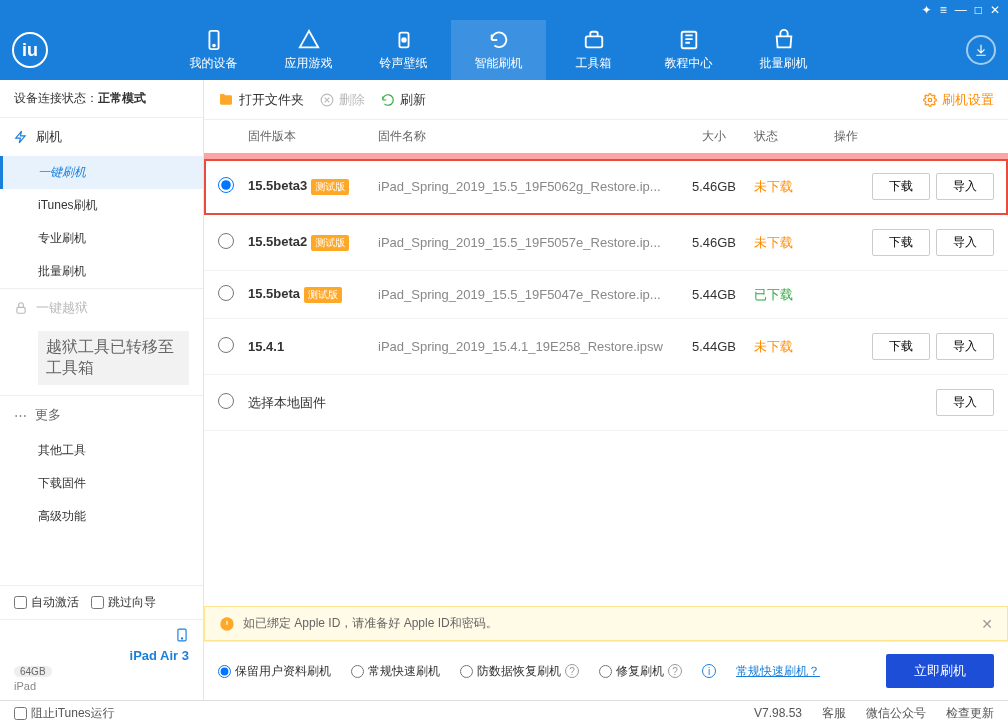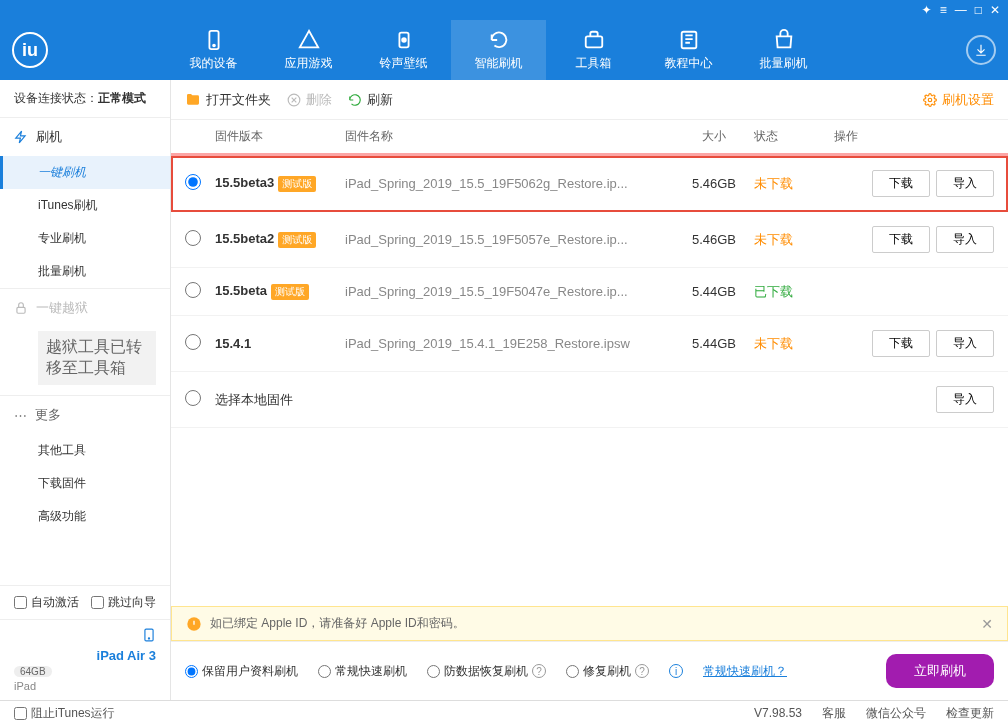--- a/index.html
+++ b/index.html
@@ -18,21 +18,21 @@
 .logo-text .sub { font-size: 10px; }
 .nav { display: flex; flex: 1; height: 100%; }
 .nav-item { width: 95px; display: flex; flex-direction: column; align-items: center; justify-content: center; color: #fff; gap: 4px; cursor: pointer; }
 .nav-item.active { background: rgba(255,255,255,0.15); }
 .nav-item svg, .nav-item .nav-icon { width: 22px; height: 22px; }
 .nav-item span { font-size: 12px; }
 .dl-circle { width: 30px; height: 30px; border: 2px solid rgba(255,255,255,0.6); border-radius: 50%; display: flex; align-items: center; justify-content: center; color: #fff; cursor: pointer; }
 
 
 .main { display: flex; height: 620px; }
-.sidebar { width: 171px; border-right: 1px solid #e5e5e5; display: flex; flex-direction: column; }
+.sidebar { width: 204px; border-right: 1px solid #e5e5e5; display: flex; flex-direction: column; }
 .content { flex: 1; display: flex; flex-direction: column; }
 
 
 .device-status { padding: 10px 14px; font-size: 12px; border-bottom: 1px solid #eee; }
 .sb-section { border-bottom: 1px solid #eee; }
 .sb-head { display: flex; align-items: center; gap: 8px; padding: 10px 14px; cursor: pointer; }
 .sb-head .ico { width: 14px; height: 14px; display: inline-flex; align-items: center; justify-content: center; }
 .sb-list .sb-item { padding: 8px 14px 8px 38px; cursor: pointer; font-size: 12px; }
 .sb-list .sb-item.active { background: #e8f2fc; color: #1a7fdb; border-left: 3px solid #1a7fdb; padding-left: 35px; font-style: italic; }
 .sb-note { margin: 4px 14px 10px 38px; background: #f2f2f2; padding: 6px 8px; font-size: 16px; color: #666; }
@@ -44,21 +44,21 @@
 .device-box .dname { color: #1a7fdb; font-weight: bold; display: flex; align-items: flex-end; gap: 6px; flex-direction: column; }
 .device-box .dcap { display: inline-block; background: #eee; border-radius: 8px; padding: 0 6px; font-size: 10px; color: #666; margin-top: 2px; }
 .device-box .dtype { font-size: 11px; color: #888; margin-top: 2px; }
 
 
 .toolbar { height: 40px; border-bottom: 1px solid #eee; display: flex; align-items: center; padding: 0 14px; gap: 16px; font-size: 13px; }
 .toolbar .tbtn { display: flex; align-items: center; gap: 5px; cursor: pointer; }
 .toolbar .spacer { flex: 1; }
 
 
-.table-head { display: flex; padding: 8px 14px; color: #666; font-size: 12px; border-bottom: 3px solid #fca5a5; }
+.table-head { display: flex; padding: 8px 14px; color: #666; font-size: 12px; border-bottom: 6px solid #fca5a5; }
 .col-radio { width: 30px; }
 .col-ver { width: 130px; }
 .col-name { flex: 1; }
 .col-size { width: 80px; text-align: center; }
 .col-status { width: 80px; }
 .col-ops { width: 160px; }
 .row { display: flex; align-items: center; padding: 14px; font-size: 13px; border-bottom: 1px solid #f2f2f2; }
 .row.highlight { outline: 2px solid #e74c3c; outline-offset: -2px; }
 .row .col-name { color: #888; }
 .row input[type=radio] { width: 16px; height: 16px; }
@@ -68,21 +68,21 @@
 .st-green { color: #2faa3c; }
 
 
 .notice { background: #fffbe6; border: 1px solid #ffe58f; display: flex; align-items: center; padding: 8px 14px; gap: 8px; font-size: 12px; color: #666; margin: 0; }
 .notice .close { margin-left: auto; cursor: pointer; color: #999; font-size: 14px; }
 
 
 .flash-opts { display: flex; align-items: center; padding: 12px 14px; gap: 20px; border-top: 1px solid #eee; font-size: 12px; }
 .flash-opts label { display: flex; align-items: center; gap: 4px; cursor: pointer; }
 .flash-opts .link { color: #1a7fdb; text-decoration: underline; cursor: pointer; }
-.flash-opts .primary { margin-left: auto; background: #a21caf; color: #fff; border: none; padding: 8px 28px; font-size: 13px; cursor: pointer; border-radius: 10px; }
+.flash-opts .primary { margin-left: auto; background: #1d4ed8; color: #fff; border: none; padding: 8px 28px; font-size: 13px; cursor: pointer; border-radius: 2px; }
 .help-q { display:inline-flex; width:14px; height:14px; border:1px solid #999; border-radius:50%; align-items:center; justify-content:center; font-size:10px; color:#999; }
 
 
 .statusbar { height: 25px; border-top: 1px solid #ddd; display: flex; align-items: center; padding: 0 14px; font-size: 12px; color: #555; gap: 20px; }
 .statusbar .spacer { flex: 1; }
 .statusbar label { display: flex; align-items: center; gap: 4px; }
 
 input[type=checkbox], input[type=radio] { cursor: pointer; }
 </style>
 </head>

